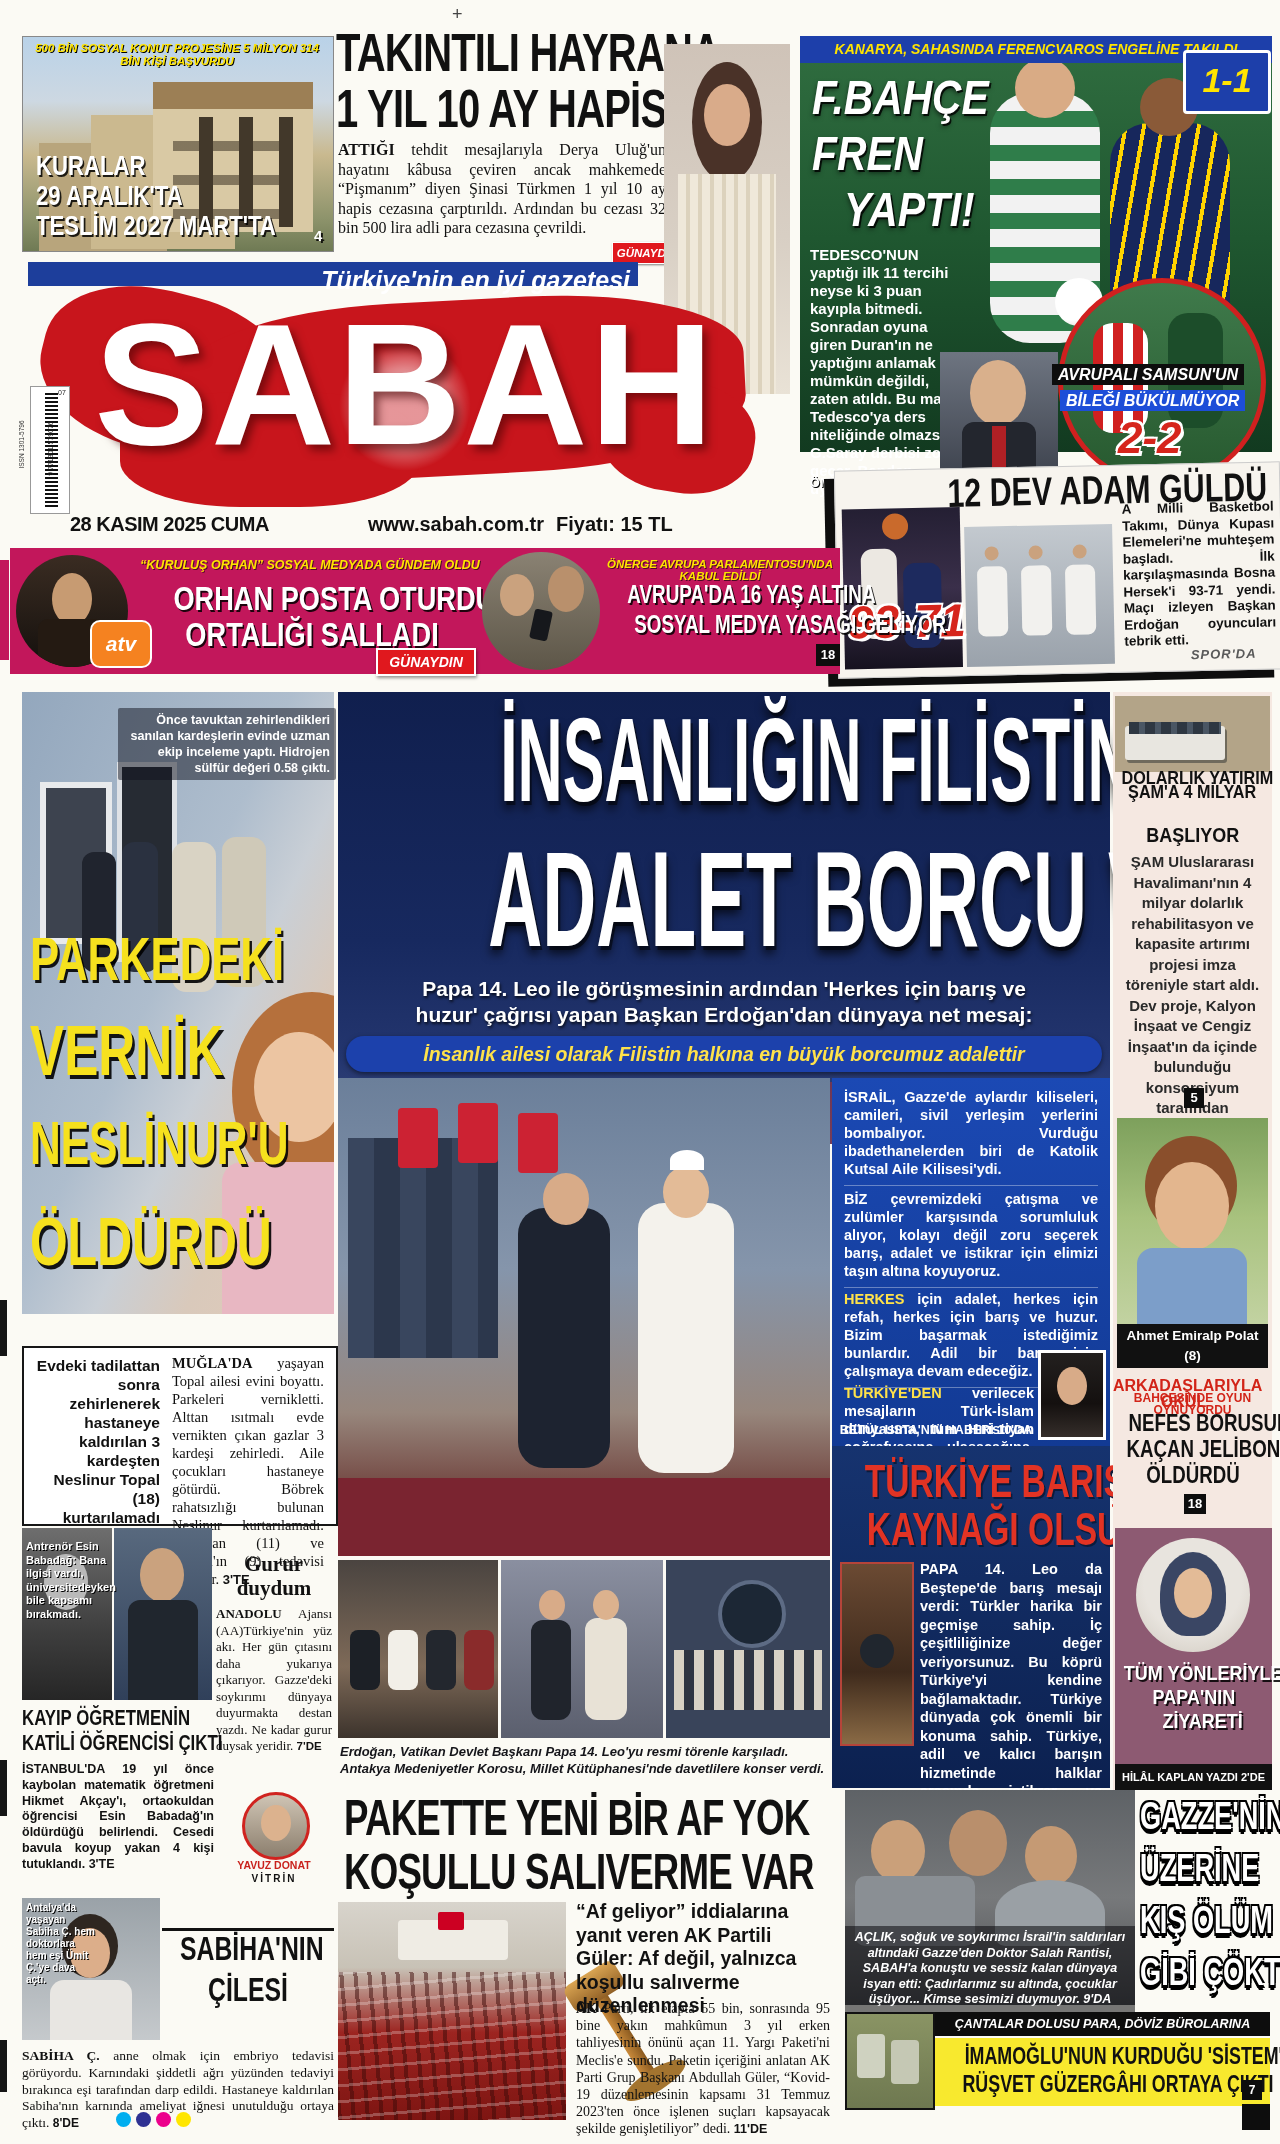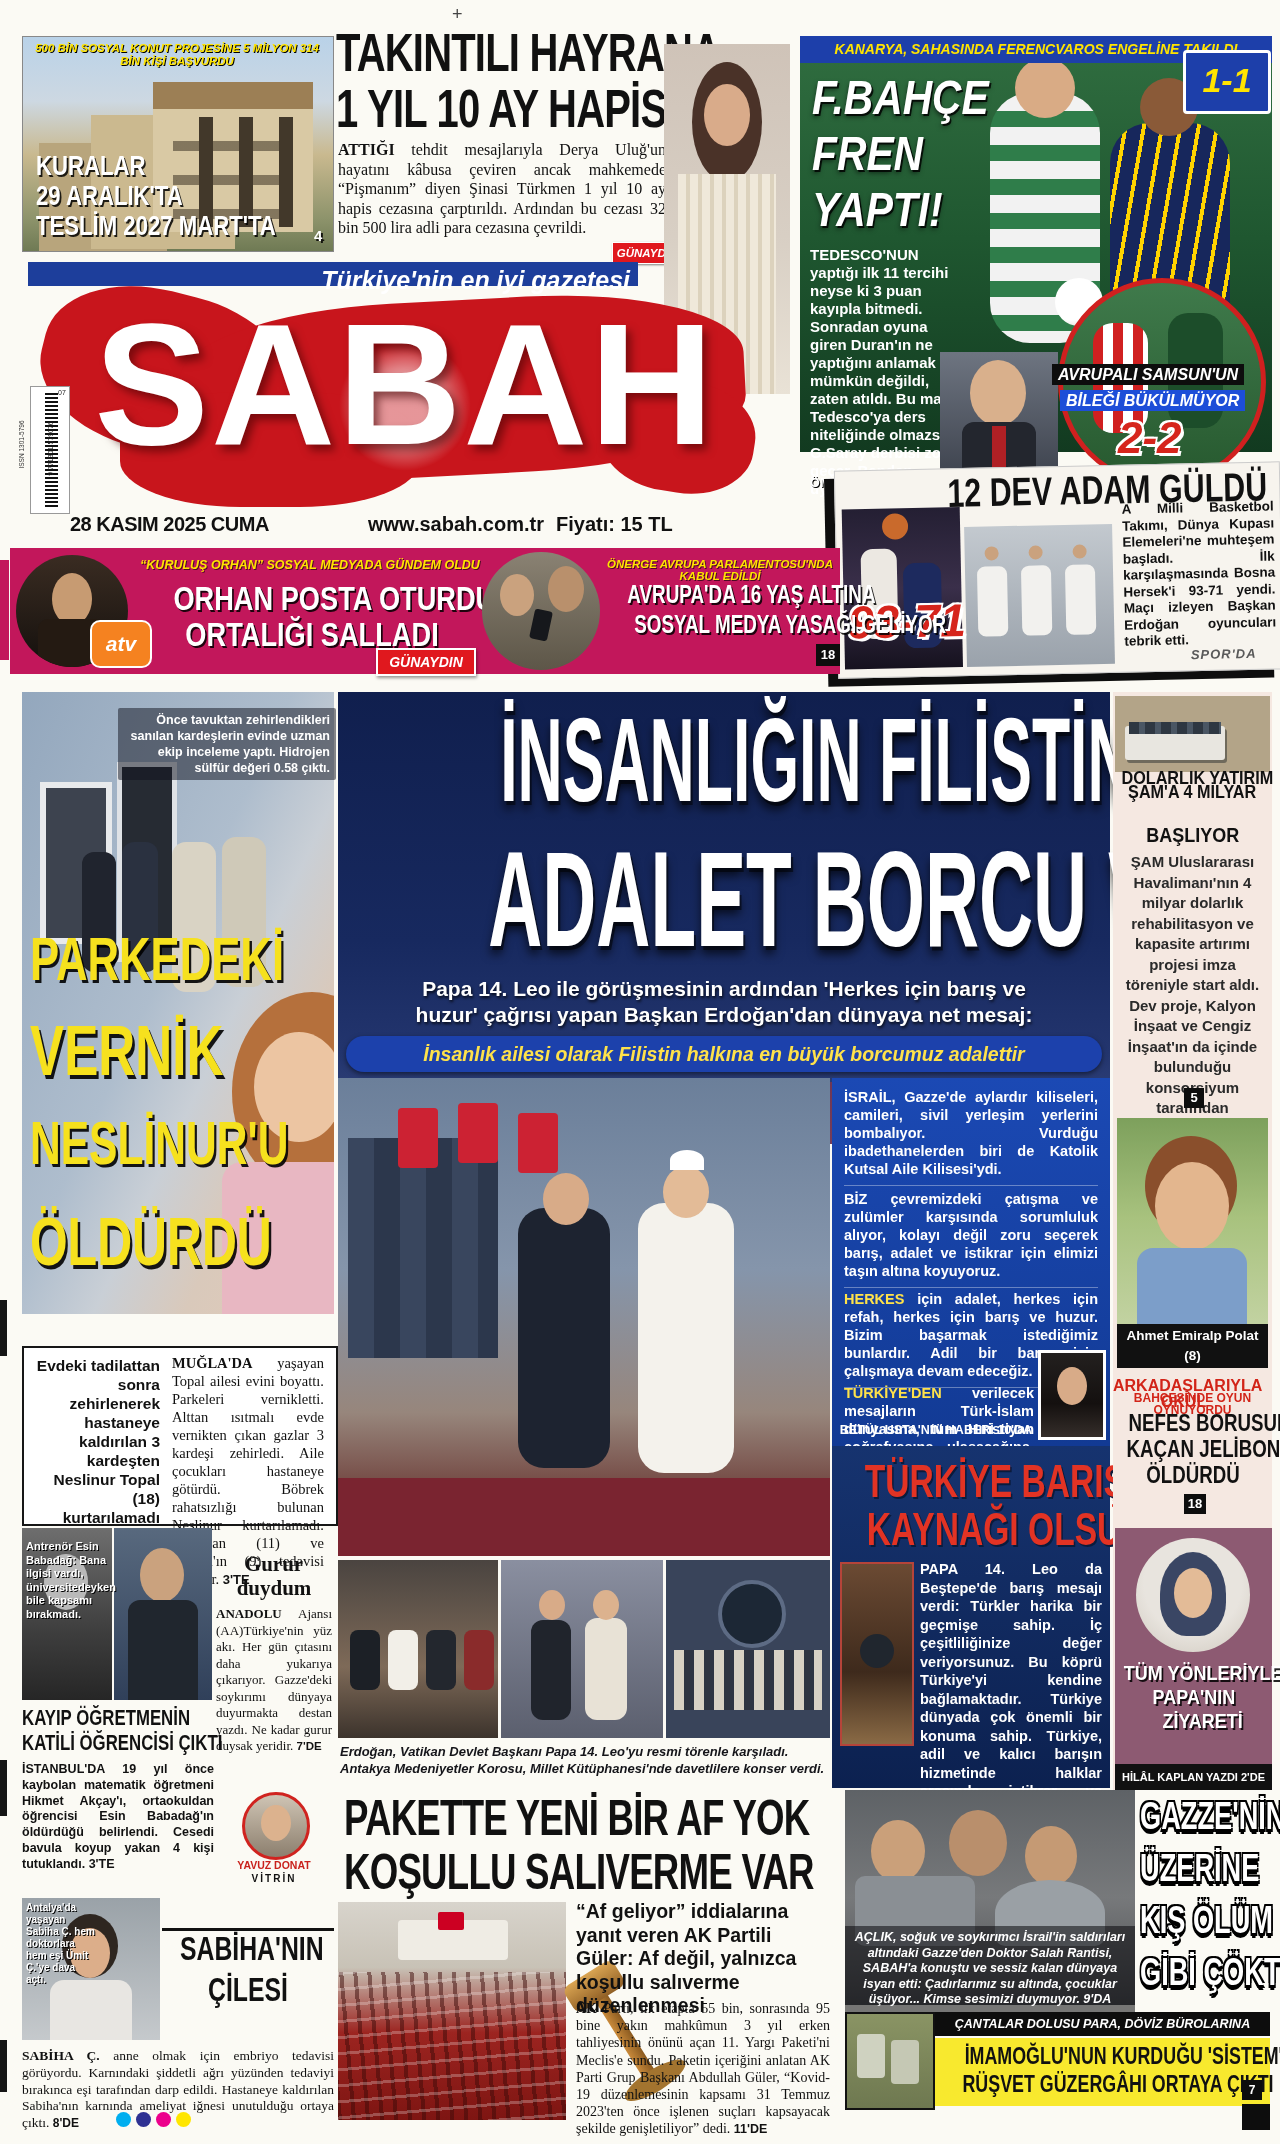--- a/index.html
+++ b/index.html
@@ -85,21 +85,21 @@
   </div>
   <div class="ph" style="left:800px;top:63px;width:472px;height:389px;background:linear-gradient(180deg,#2e6b3e 0%,#1f5730 45%,#123a20 100%)">
     <div class="sh" style="left:190px;top:30px;width:110px;height:250px;border-radius:40px;background:repeating-linear-gradient(180deg,#f2f2f2 0 18px,#2f7d4a 18px 34px)"></div>
     <div class="sh cir" style="left:215px;top:-5px;width:60px;height:60px;background:#d9ab85"></div>
     <div class="sh" style="left:310px;top:60px;width:120px;height:260px;border-radius:40px;background:repeating-linear-gradient(100deg,#17275c 0 14px,#ffd400 14px 18px)"></div>
     <div class="sh cir" style="left:340px;top:15px;width:58px;height:58px;background:#8a5a38"></div>
     <div class="sh cir" style="left:255px;top:215px;width:48px;height:48px;background:radial-gradient(circle at 35% 30%,#fff 0 60%,#c9c2b4 100%)"></div>
   </div>
   <div class="abs h it w" style="left:812px;top:74px"><span class="sq shd2" style="font-size:48px;transform:scale(.85,1)">F.BAHÇE</span></div>
   <div class="abs h it w" style="left:812px;top:130px"><span class="sq shd2" style="font-size:48px;transform:scale(.85,1)">FREN</span></div>
-  <div class="abs h it w" style="left:812px;top:186px"><span class="sq shd2" style="font-size:48px;transform:scale(.85,1)">YAPTI!</span></div>
+  <div class="abs h it w" style="left:844px;top:186px"><span class="sq shd2" style="font-size:48px;transform:scale(.85,1)">YAPTI!</span></div>
   <div class="abs h it ctr" style="left:1183px;top:50px;width:82px;height:58px;background:#1d3faa;border:3px solid #fff;border-radius:4px;color:#ffe400;font-size:34px;line-height:54px">1-1</div>
   <div class="abs w" style="left:810px;top:246px;width:152px;font-size:15px;line-height:18px;font-weight:800"><span>TEDESCO'NUN</span><span> yaptığı ilk 11 tercihi neyse ki 3 puan kayıpla bitmedi. Sonradan oyuna giren Duran'ın ne yaptığını anlamak mümkün değildi, zaten atıldı. Bu maç Tedesco'ya ders niteliğinde olmazsa, G.Saray derbisi zor geçer. Benden uyarması...</span></div>
   <div class="ph cir" style="left:1058px;top:278px;width:198px;height:198px;border:5px solid #d0201f;background:linear-gradient(180deg,#3f7a4b,#27592f)">
     <div class="sh" style="left:30px;top:40px;width:55px;height:110px;border-radius:20px;background:repeating-linear-gradient(90deg,#d02020 0 10px,#fff 10px 20px)"></div>
     <div class="sh" style="left:105px;top:30px;width:55px;height:115px;border-radius:20px;background:#1c4d2a"></div>
   </div>
   <div class="ph" style="left:940px;top:352px;width:118px;height:130px;background:linear-gradient(180deg,#6e7581 0%,#3c414c 100%)">
     <div class="sh cir" style="left:30px;top:8px;width:56px;height:66px;background:#d9b08c"></div>
     <div class="sh" style="left:22px;top:70px;width:74px;height:60px;background:#23262e;border-radius:12px 12px 0 0"></div>
     <div class="sh" style="left:52px;top:74px;width:14px;height:50px;background:#b02025"></div>

